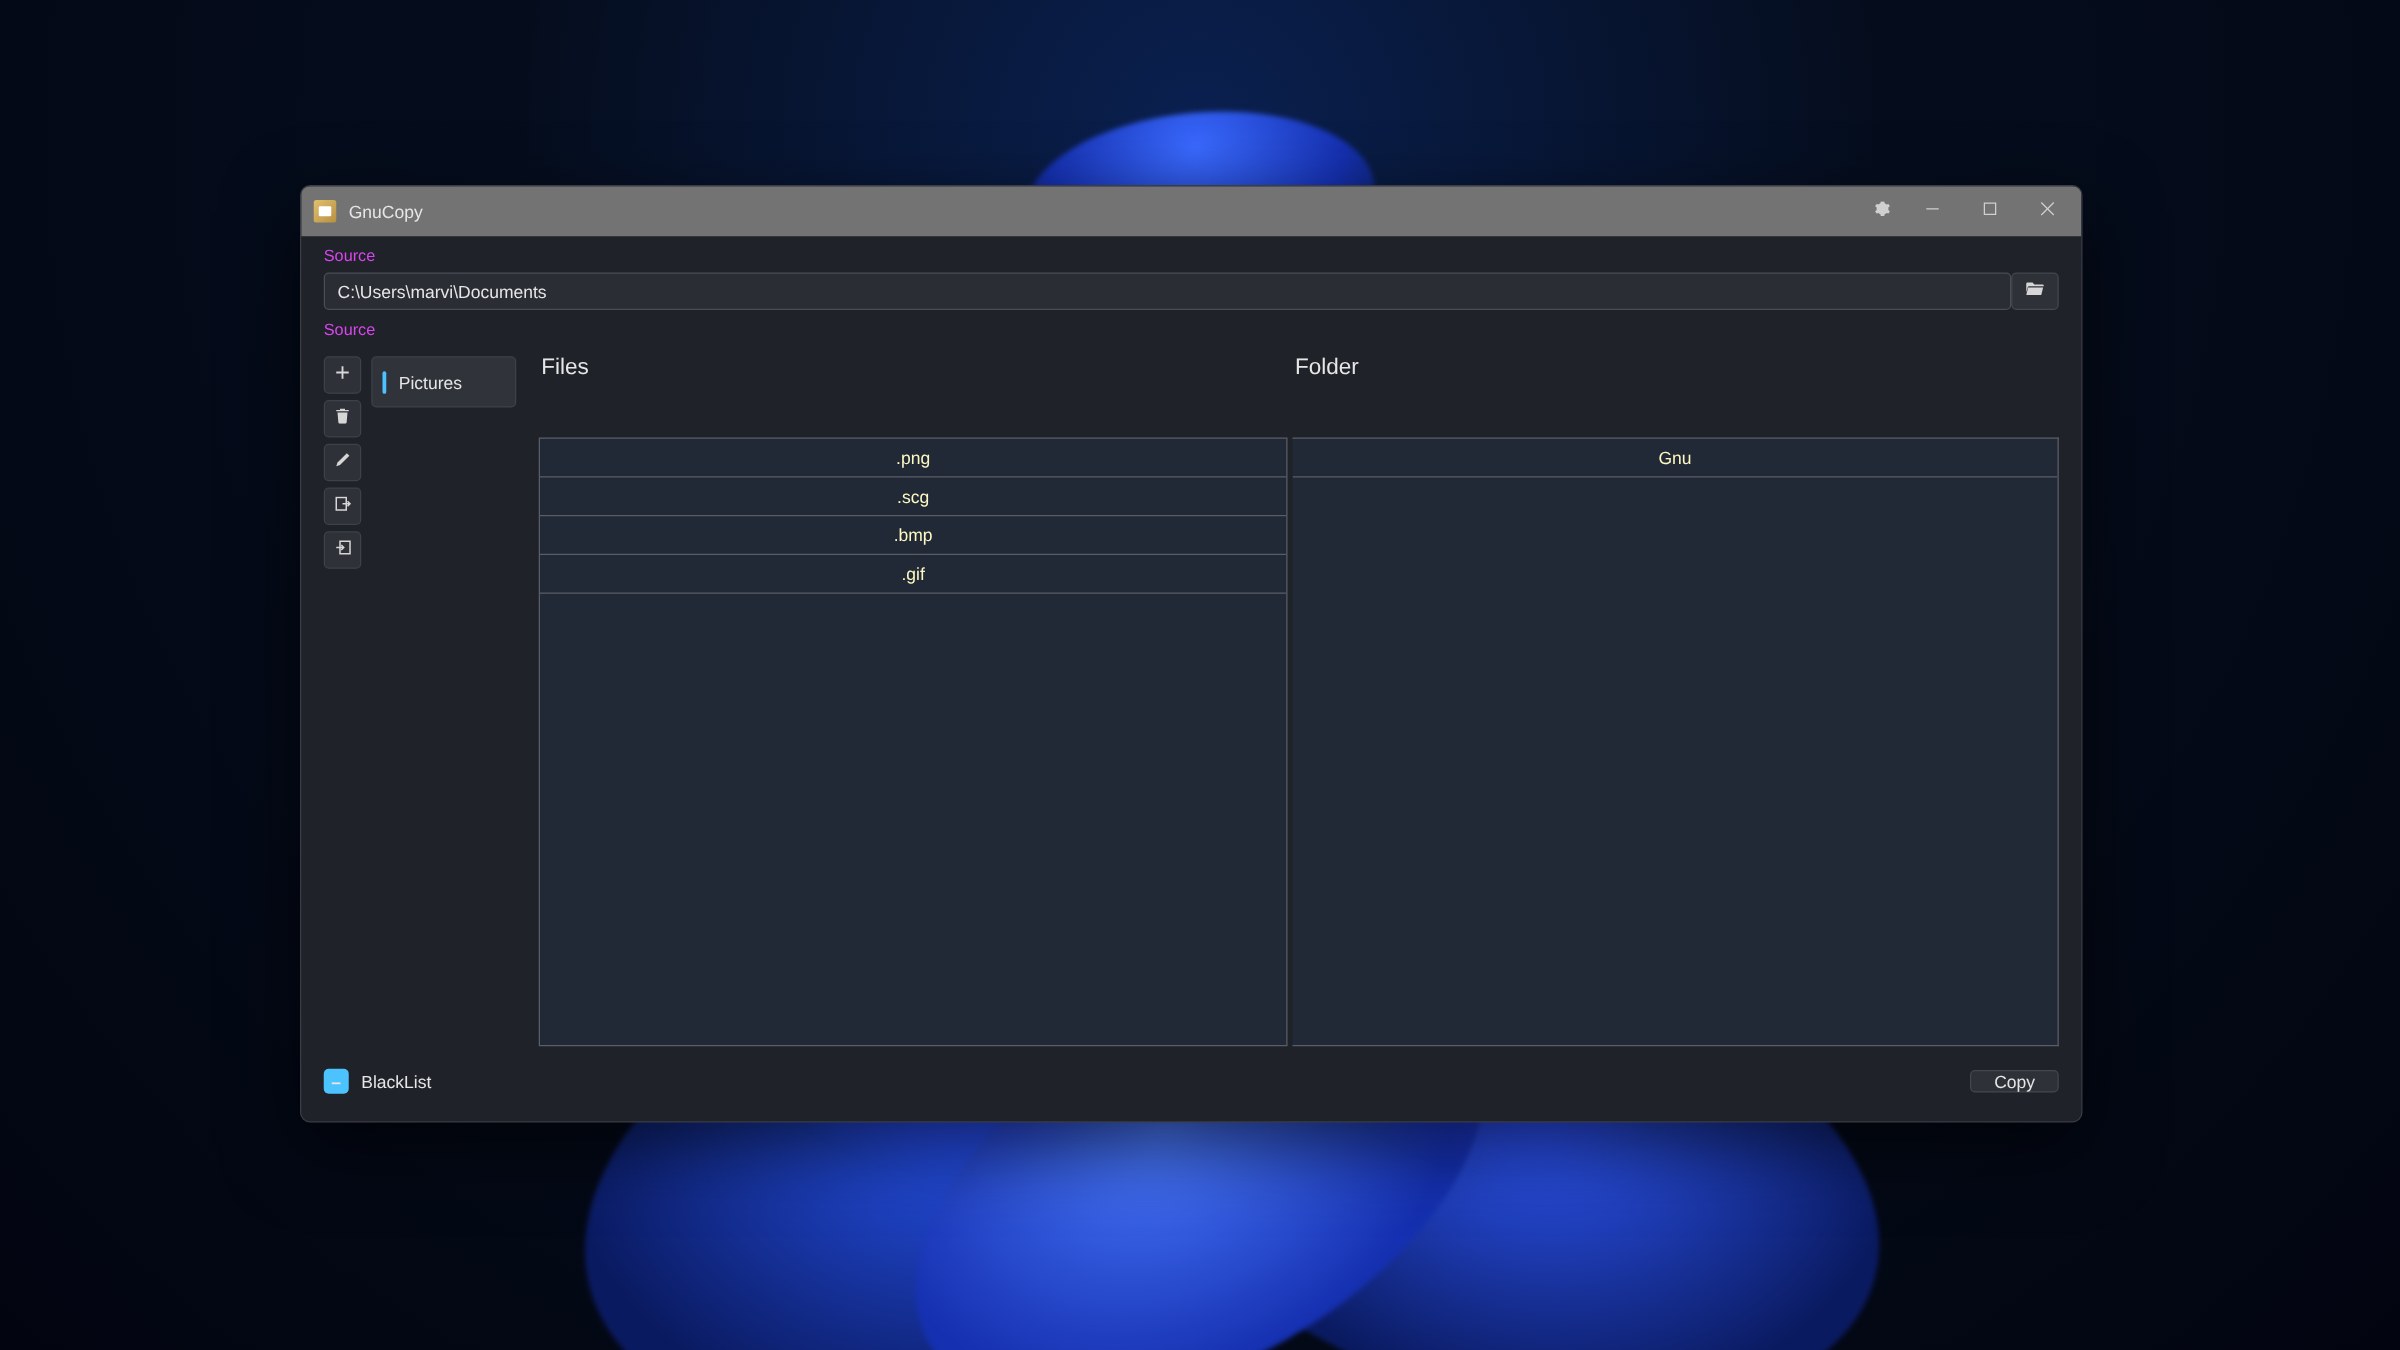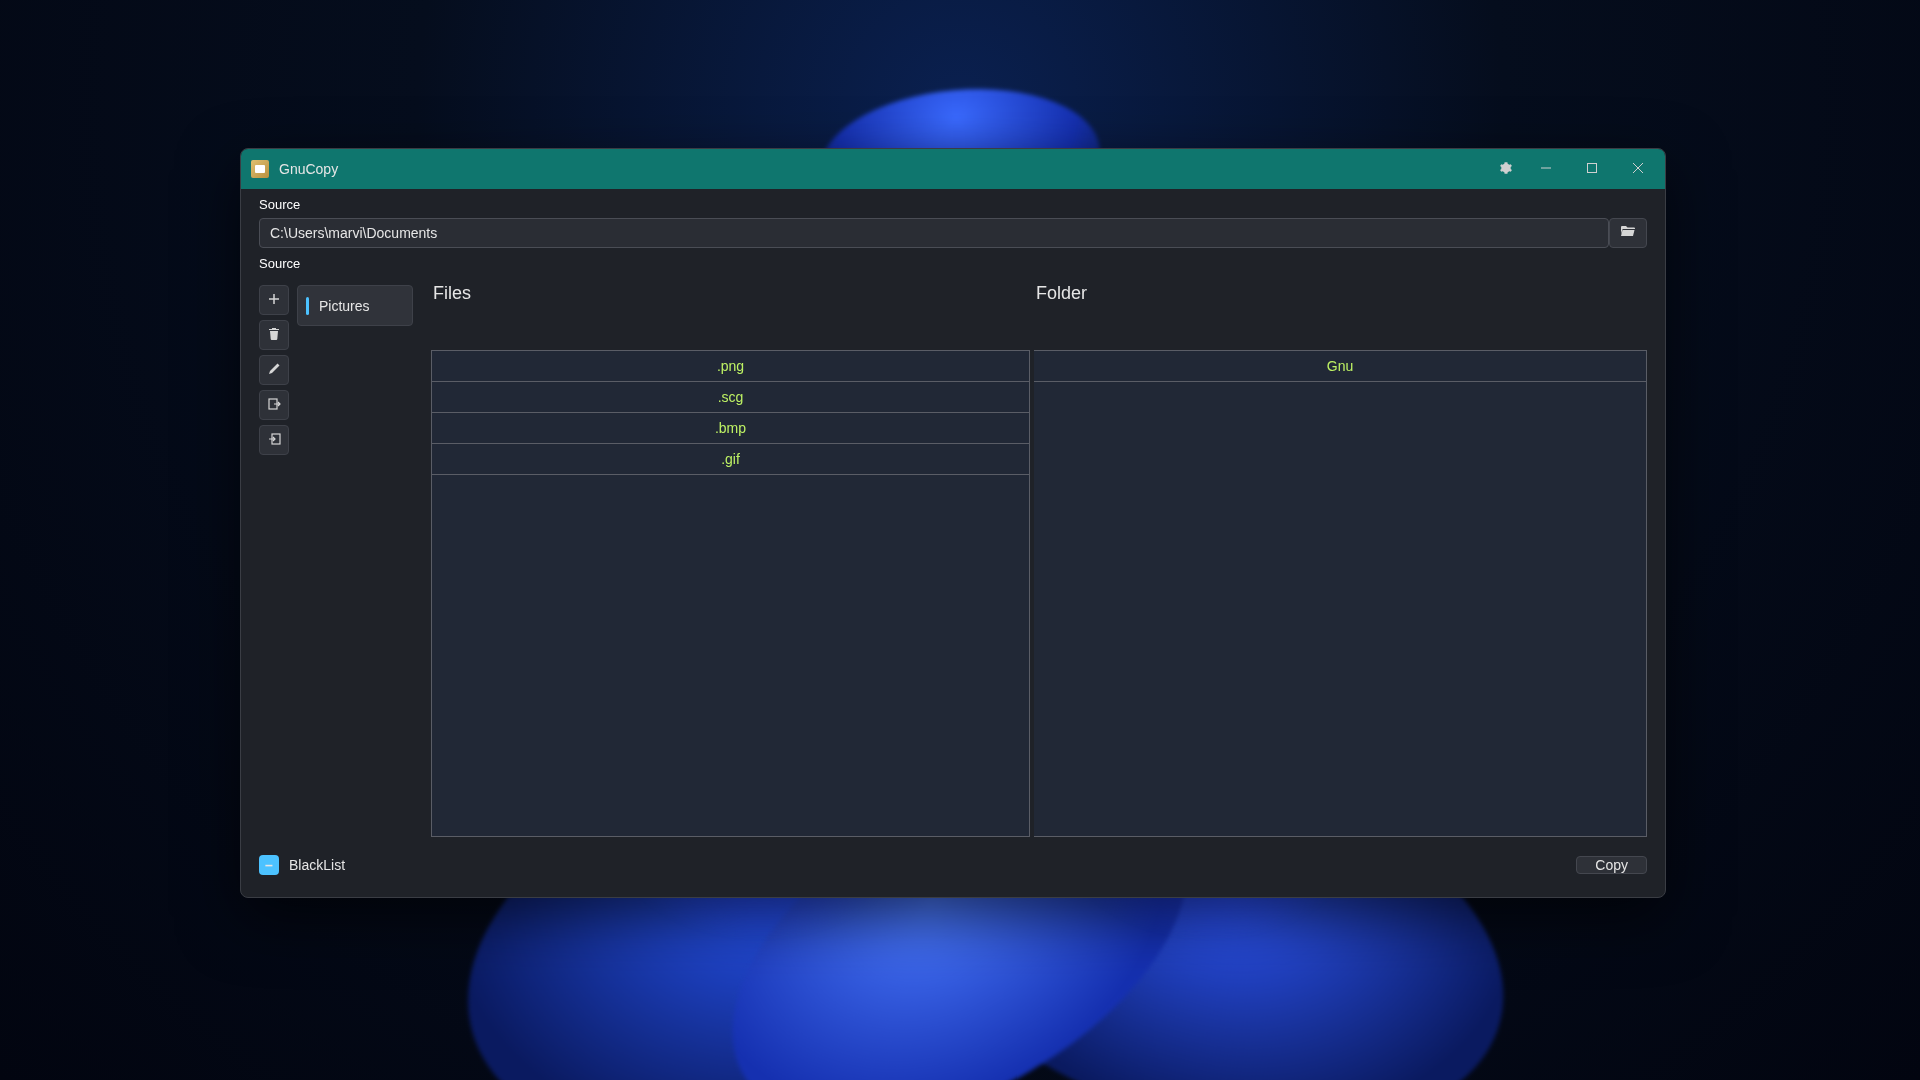--- a/index.html
+++ b/index.html
@@ -49,21 +49,21 @@
   box-shadow: 0 20px 60px rgba(0,0,0,0.6);
   display: flex;
   flex-direction: column;
   overflow: hidden;
 }
 .titlebar {
   height: 40px;
   display: flex;
   align-items: center;
   padding: 0 4px 0 10px;
-  background: #0f766e;
+  background: #737373;
 }
 .app-icon {
   width: 18px;
   height: 18px;
   background: linear-gradient(135deg,#e0c070,#b89040);
   border-radius: 2px;
   margin-right: 10px;
   display:flex;align-items:center;justify-content:center;
 }
 .app-icon::after{content:"";width:10px;height:8px;background:#fff;border-radius:1px;}
@@ -82,21 +82,21 @@
 .win-btn svg { width: 12px; height: 12px; }
 
 .body-area {
   flex: 1;
   padding: 4px 18px 14px 18px;
   display: flex;
   flex-direction: column;
   gap: 4px;
 }
 .field-label {
-  color: #ffffff;
+  color: #d946ef;
   font-size: 13px;
   margin-top: 4px;
   margin-bottom: 2px;
 }
 .path-row {
   display: flex;
   gap: 0;
   align-items: stretch;
   border-radius: 11px;
 }
@@ -199,21 +199,21 @@
   overflow: hidden;
   min-height: 0;
 }
 .list-box.folder-box { border-left: none; }
 .list-row {
   height: 31px;
   border-bottom: 1px solid #5a5d66;
   display: flex;
   align-items: center;
   justify-content: center;
-  color: #bef264;
+  color: #fef9c3;
   font-size: 14px;
   cursor: pointer;
 }
 
 .bottom-row {
   height: 36px;
   display: flex;
   align-items: center;
   justify-content: space-between;
   margin-top: 6px;

